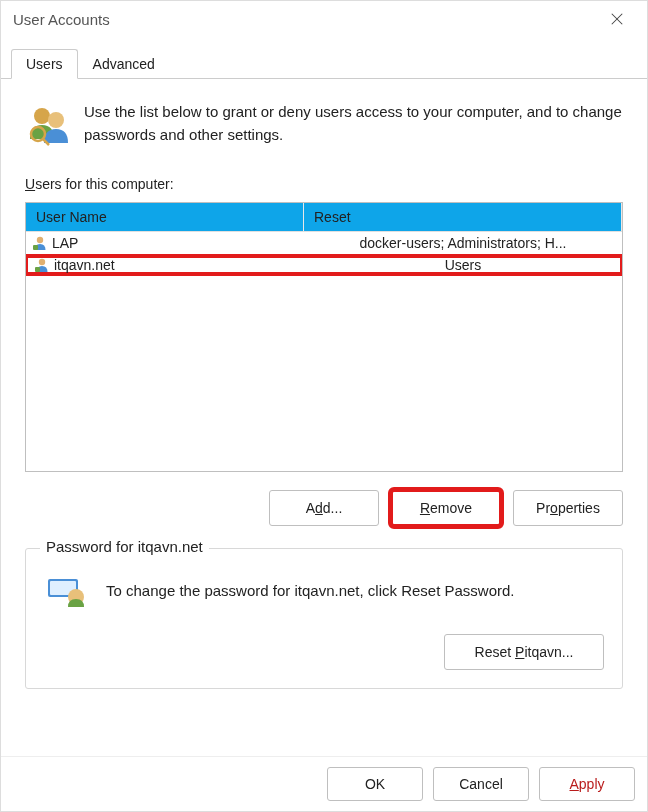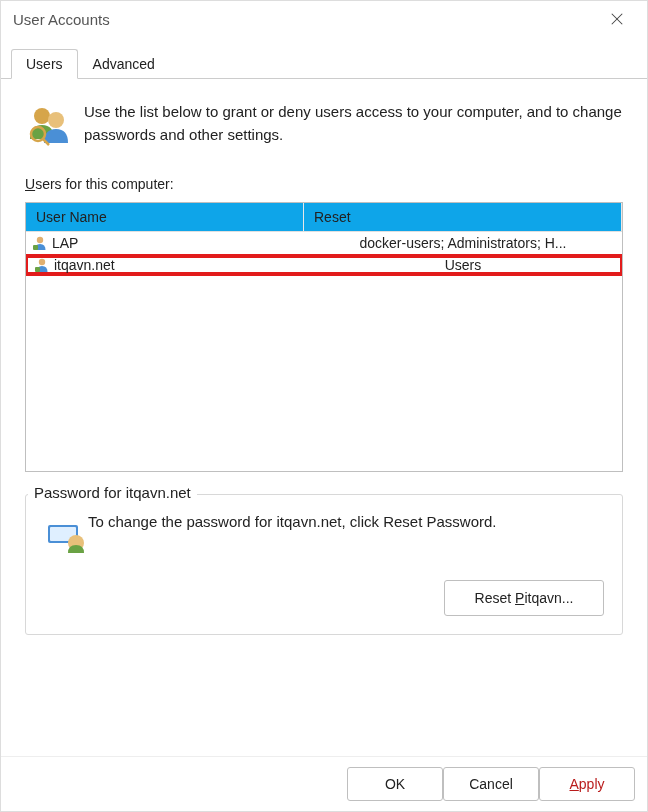--- a/index.html
+++ b/index.html
@@ -163,41 +163,43 @@
     .password-group {
       border: 1px solid #d8d8d8;
       border-radius: 3px;
       margin-top: 22px;
       padding: 18px 18px 18px 18px;
       position: relative;
     }
     .password-group-legend {
       position: absolute;
       top: -11px;
-      left: 2px;
+      left: 14px;
       background: #fff;
       padding: 0 6px;
       font-size: 15px;
       color: #222;
     }
     .password-row {
       display: flex;
-      align-items: flex-start;
+      align-items: center;
+      gap: 18px;
       margin-bottom: 20px;
     }
     .password-text {
       font-size: 15px;
     }
     .password-btn-row {
       display: flex;
       justify-content: flex-end;
     }
     .bottom-bar {
       display: flex;
       justify-content: flex-end;
+      gap: 10px;
       padding: 10px 12px;
       border-top: 1px solid #eee;
     }
     .bottom-bar .btn { min-width: 96px; height: 34px; }
     .btn.disabled { color: #b91c1c; cursor: default; }
   </style>
 </head>
 <body>
 
 <div class="window">
@@ -261,20 +263,25 @@
                 <path d="M2.5 15 Q2.5 9 8 9 Q13.5 9 13.5 15 Z" fill="#4a8fd6"></path>
                 <rect x="1" y="10" width="5" height="5" fill="#6aa244" rx="1"></rect>
               </svg>
             <span>itqavn.net</span>
           </div>
           <div class="cell cell-group">Users</div>
         </div>
       </div>
     </div>
 
+    <div class="action-row">
+      <button class="btn"><span>A</span><span class="u">d</span><span>d...</span></button>
+      <button class="btn highlight"><span class="u">R</span><span>emove</span></button>
+      <button class="btn"><span>Pr</span><span class="u">o</span><span>perties</span></button>
+    </div>
 
     <div class="password-group">
       <div class="password-group-legend">Password for itqavn.net</div>
       <div class="password-row">
         <div class="keys-icon">
           <svg viewBox="0 0 44 44">
             <rect x="4" y="12" width="30" height="18" rx="2" fill="#4a8fd6"></rect>
             <rect x="6" y="14" width="26" height="14" rx="1" fill="#dfefff"></rect>
             <circle cx="32" cy="30" r="8" fill="#e8c07a"></circle>
             <path d="M24 40 Q24 32 32 32 Q40 32 40 40 Z" fill="#6aa244"></path>

